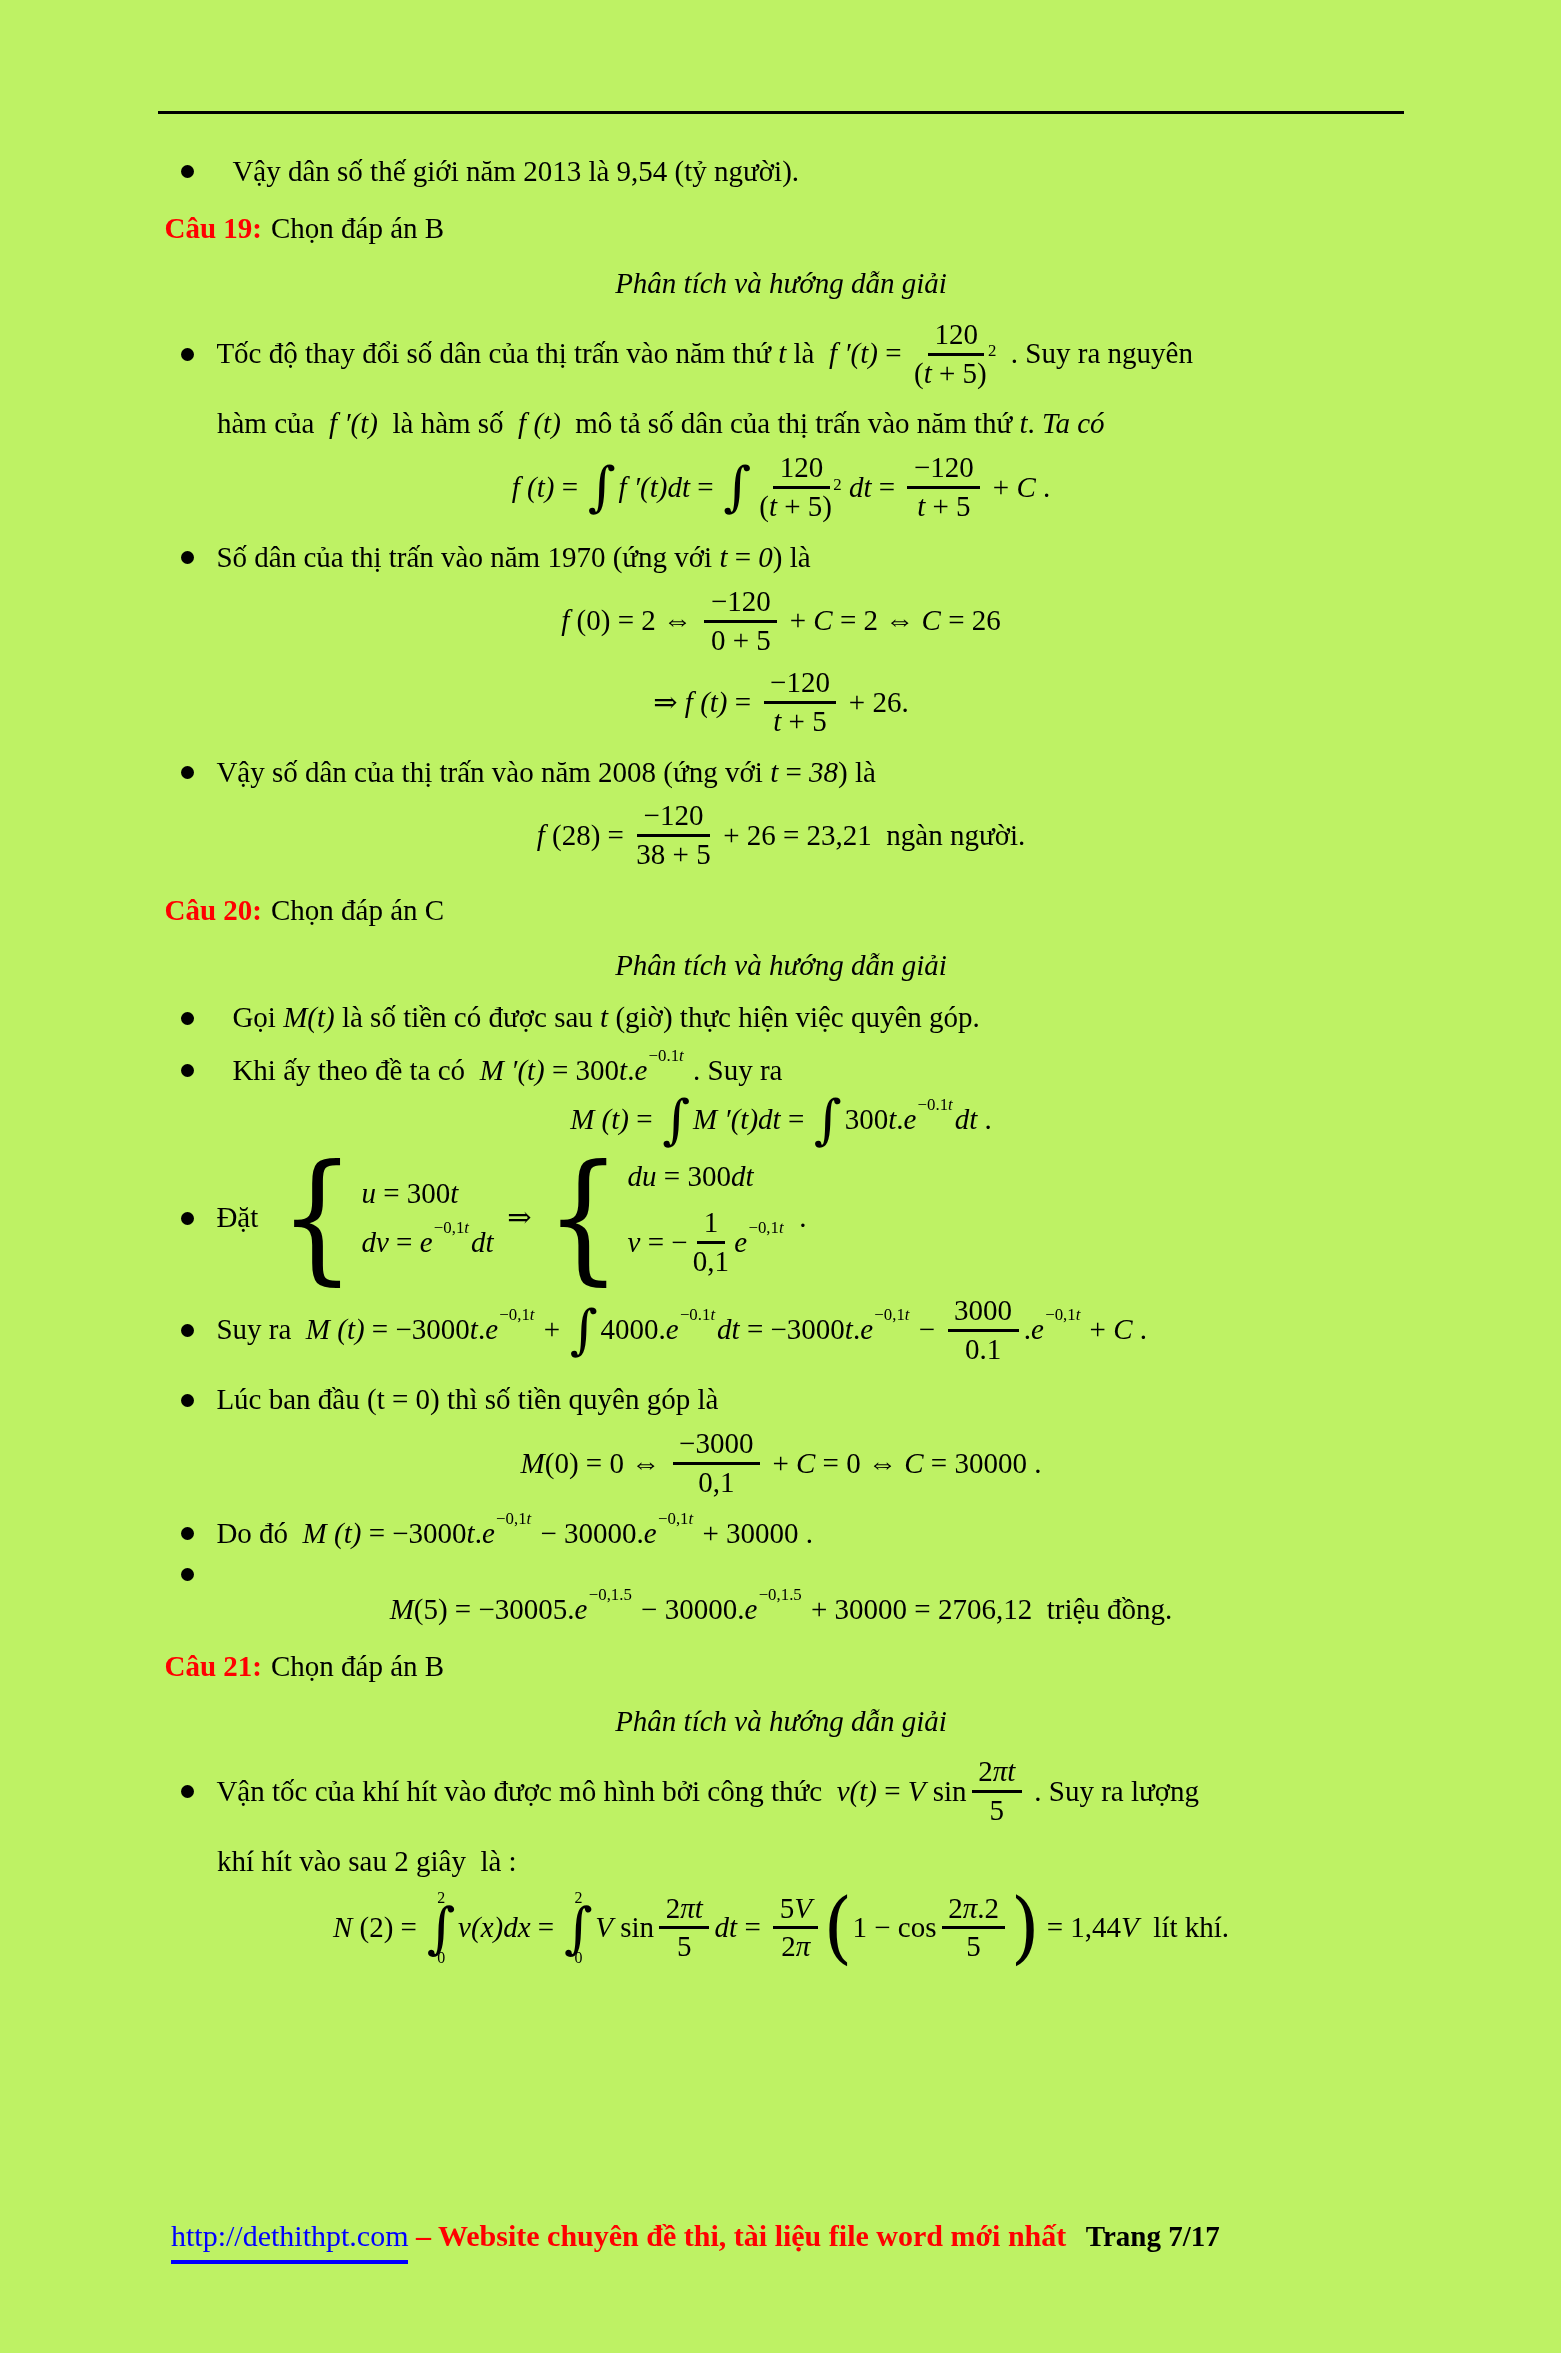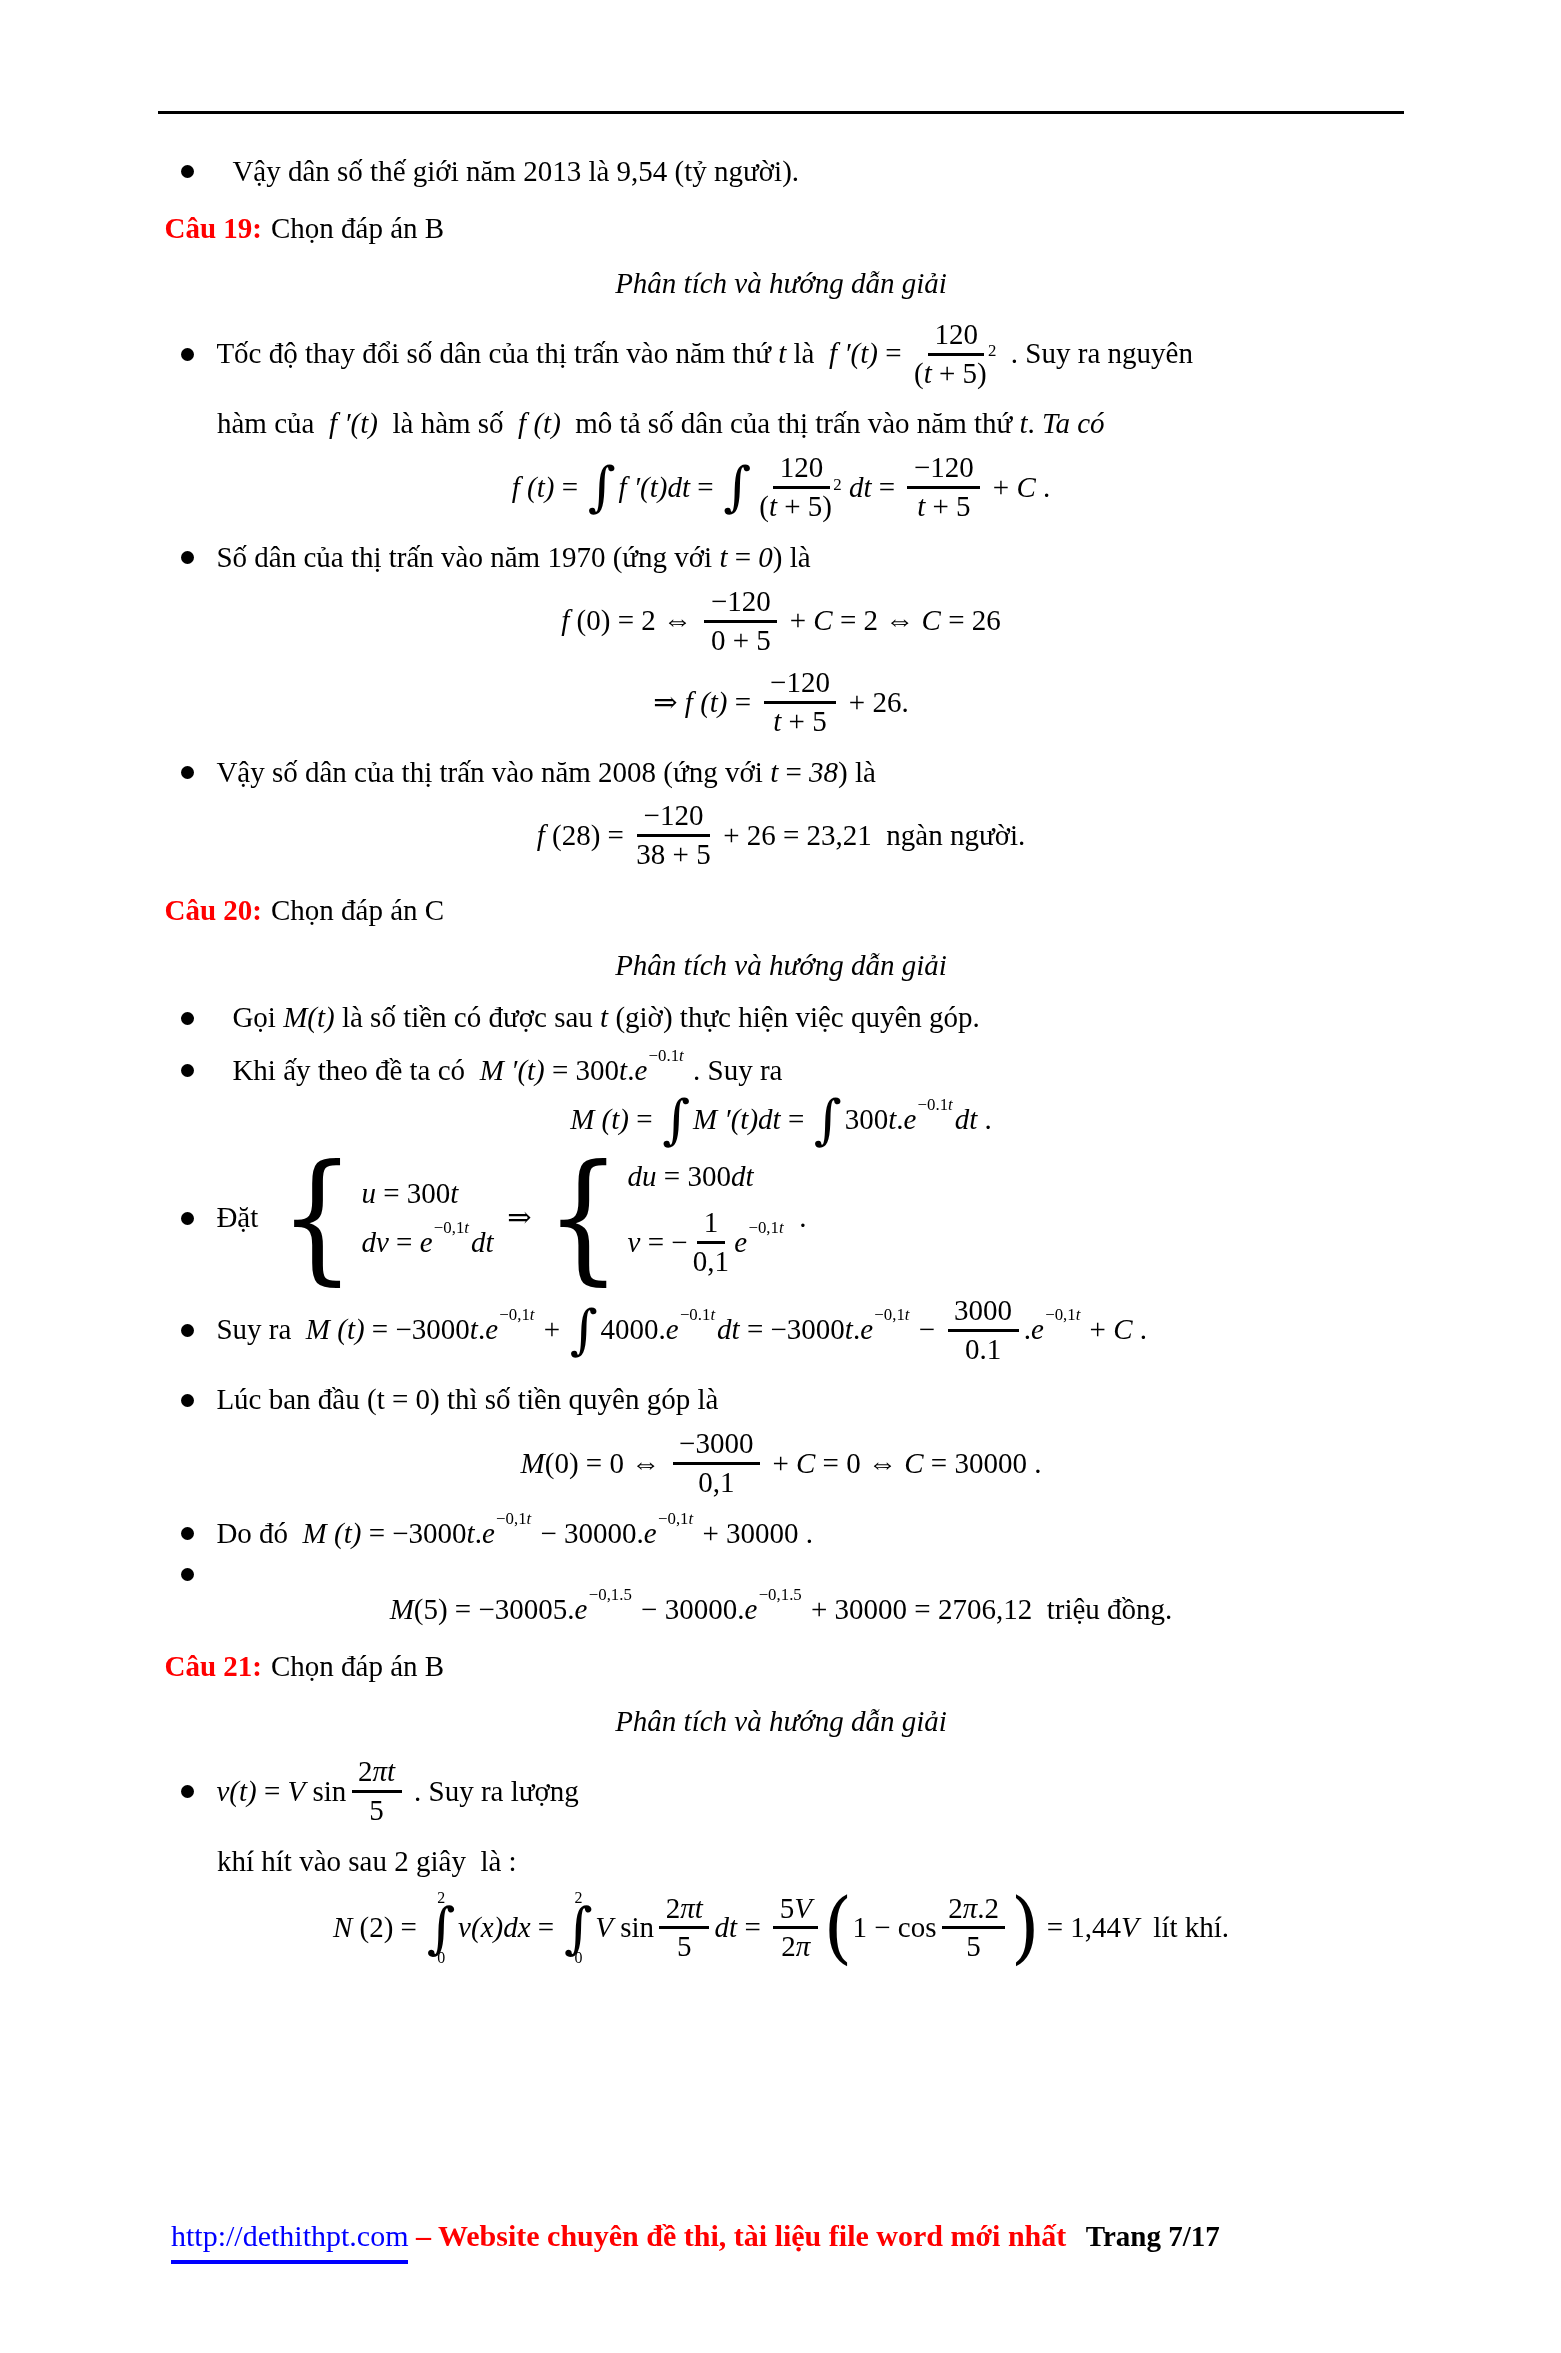--- a/index.html
+++ b/index.html
@@ -1,19 +1,19 @@
 <!DOCTYPE html>
 <html style="--red: #ff0000; --blue: #0000ff;font-size:10.4px"><head>
 <meta charset="utf-8">
 <style>
   html,body{margin:0;padding:0;background:#888;}
   .page{
     position:relative;
     width:1561px;height:2354px;
-    background:#ffffff;
+    background:#bef264;
     font-family:"Liberation Serif","DejaVu Serif",serif;
     font-size:29px;color:#000;
     overflow:hidden;
   }
   .inner{margin:0 157px 0 158px;}
   .rule{margin-top:111px;border-top:3.9px solid #000;height:0;}
   .content{display:block;}
   .row{display:flex;align-items:center;margin-top:17px;line-height:1.22;}
   .content > .row:first-child{margin-top:40px;}
   .row.center{justify-content:center;}
@@ -366,20 +366,21 @@
         </div>
         <div class="row label">
           <span class="lbl">Câu 21:</span>
           <span class="lbltxt">Chọn đáp án B</span>
         </div>
         <div class="row titler">
           <span class="t">Phân tích và hướng dẫn giải</span>
         </div>
         <div class="row bullet-row">
           <span class="bullet"></span>
+          <span class="t">Vận tốc của khí hít vào được mô hình bởi công thức  </span>
           <span class="it">v(t)</span>
           <span class="t"> = </span>
           <span class="it">V</span>
           <span class="t"> sin</span>
           <span class="frac">
             <span class="num">
               <span class="t">2</span>
               <span class="it">πt</span>
             </span>
             <span class="den">

